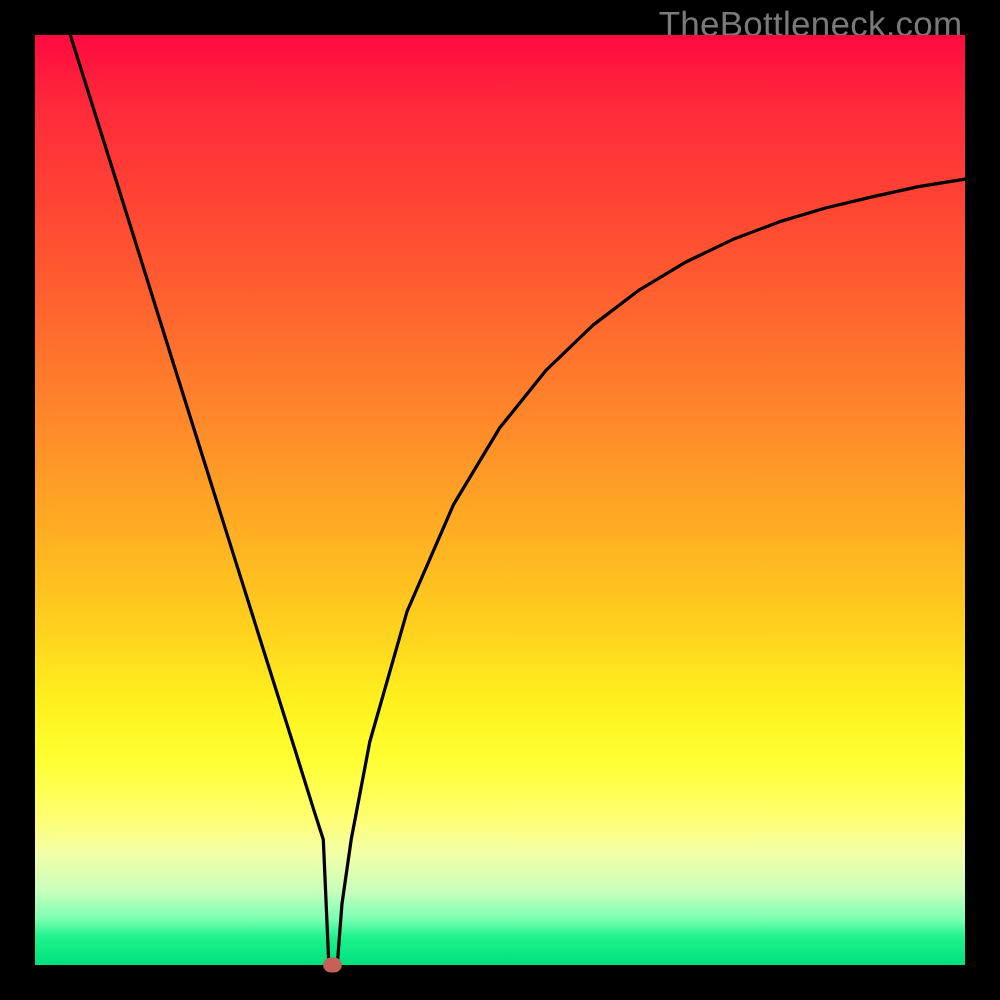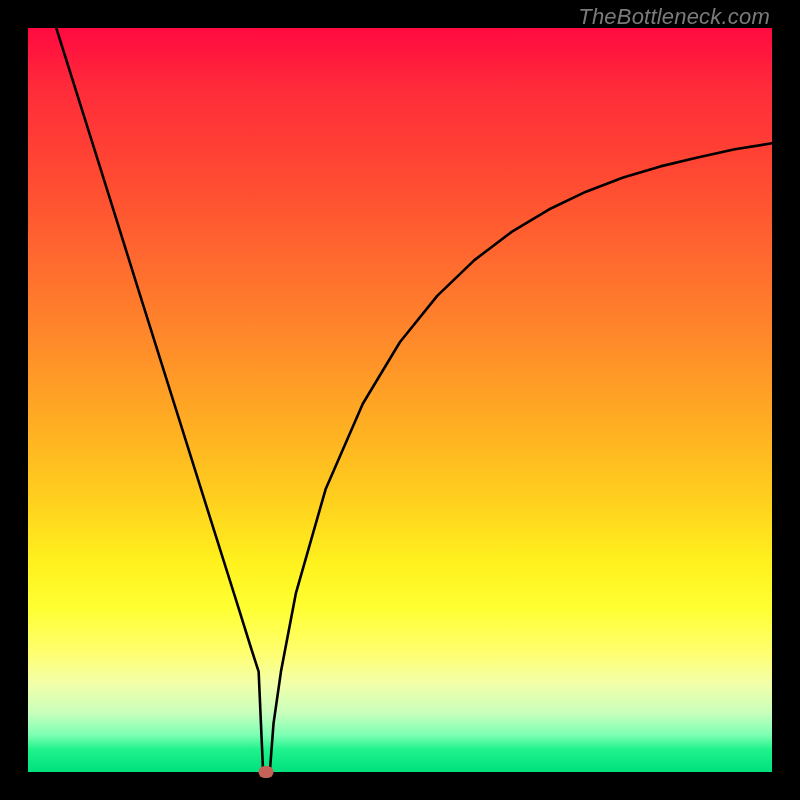--- a/index.html
+++ b/index.html
@@ -31,25 +31,24 @@
       #c9ffbc 92%,
       #7dffb3 95%,
       #1ef28c 97%,
       #00e07c 100%);
   }
   .watermark {
     position: absolute;
     top: 4px;
     right: 30px;
     font-family: Arial, Helvetica, sans-serif;
-    font-size: 22px;
+    font-size: 28px;
     color: #7a7a7a;
     font-weight: 500;
     letter-spacing: 0.2px;
-    font-style: italic;
   }
   svg.curve {
     position: absolute;
     left: 0; top: 0;
     width: 100%;
     height: 100%;
     overflow: visible;
   }
   .marker {
     position: absolute;

